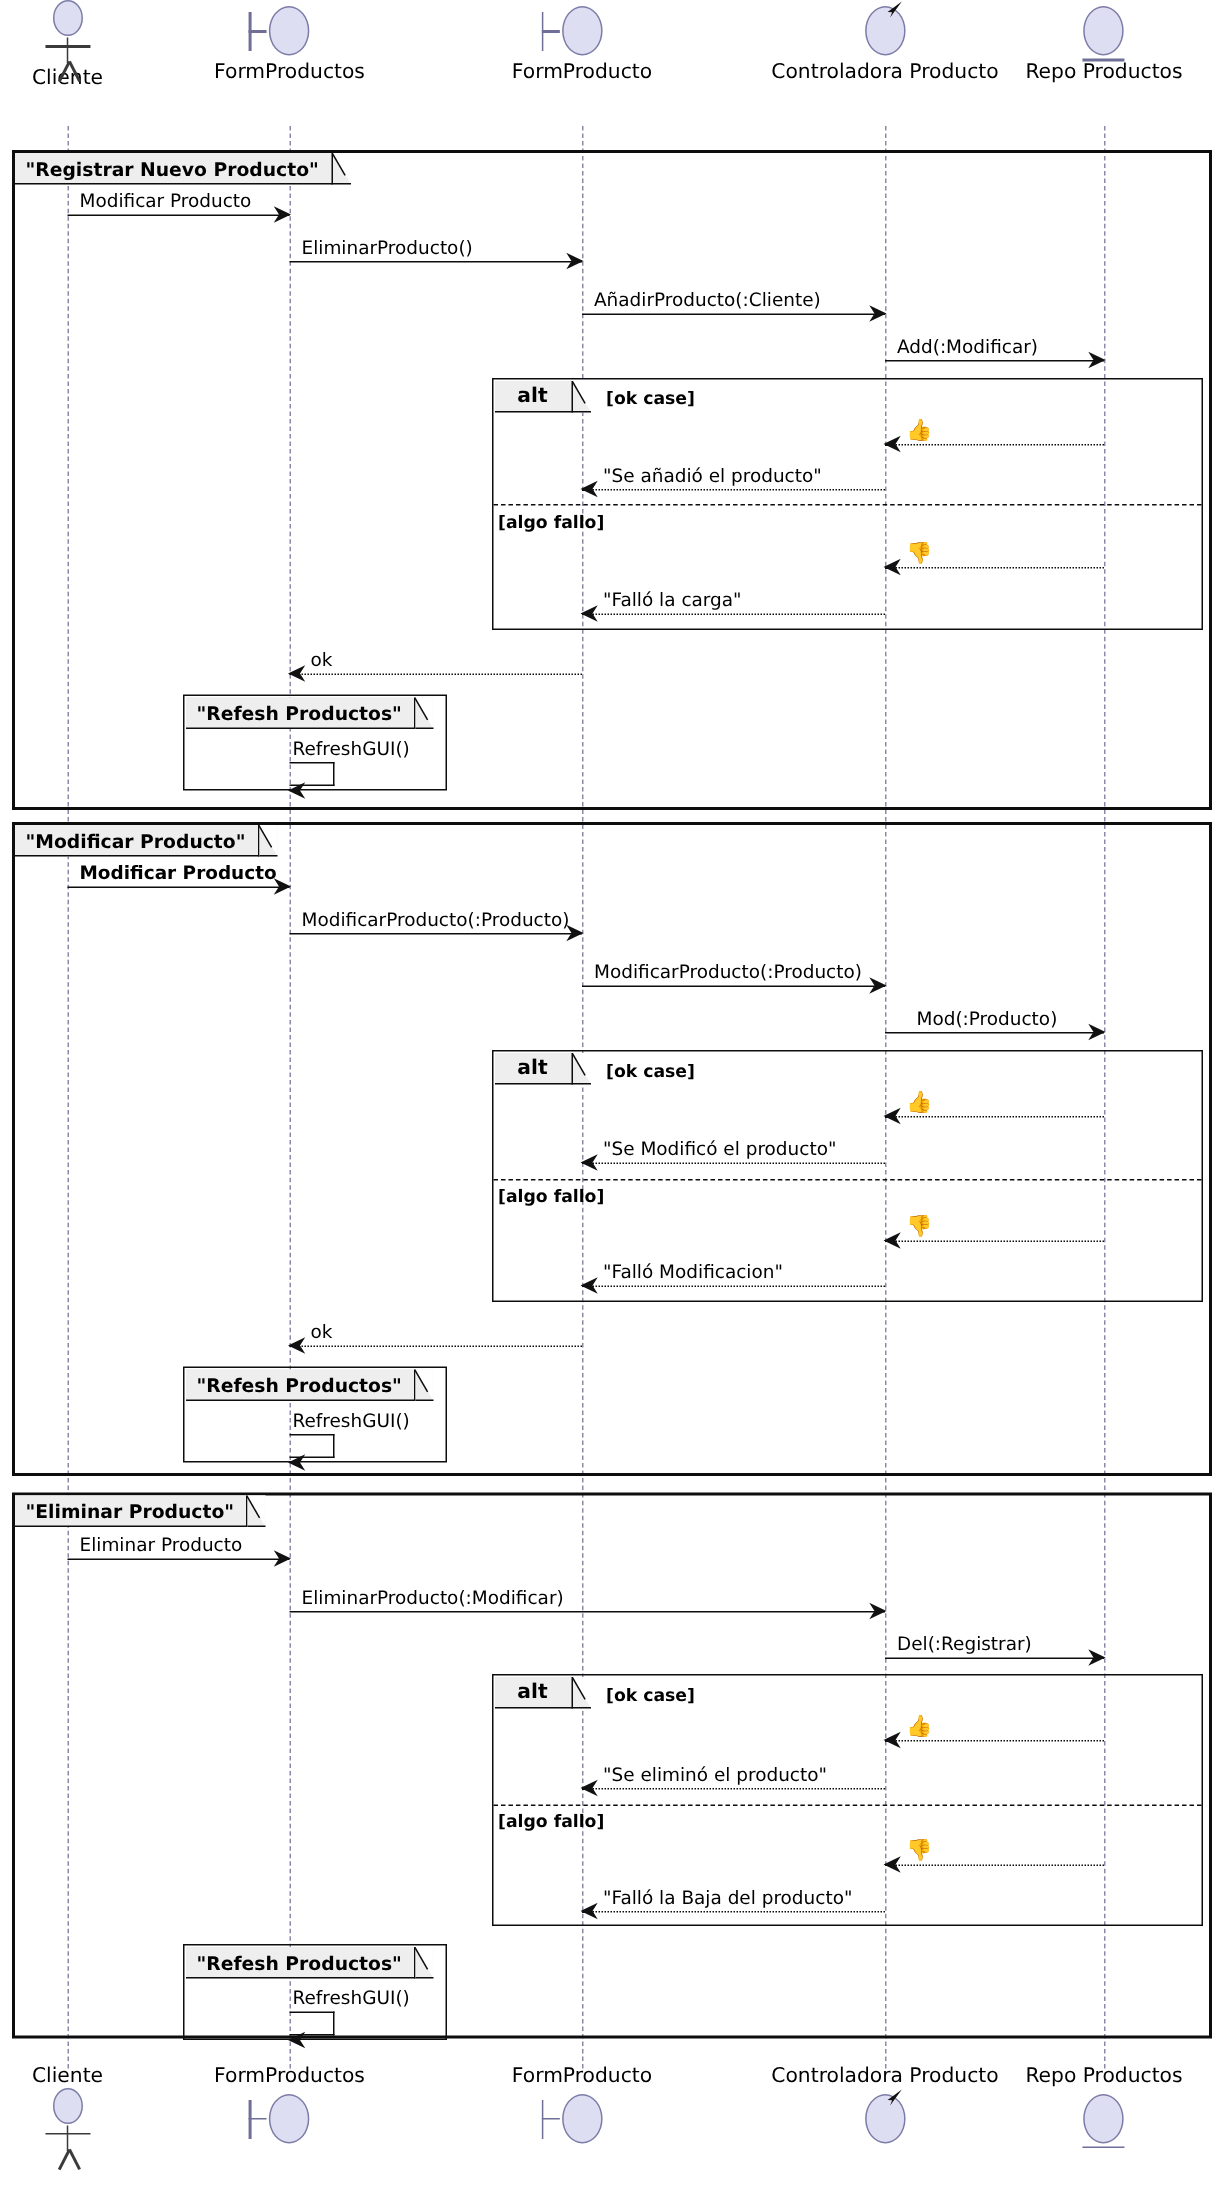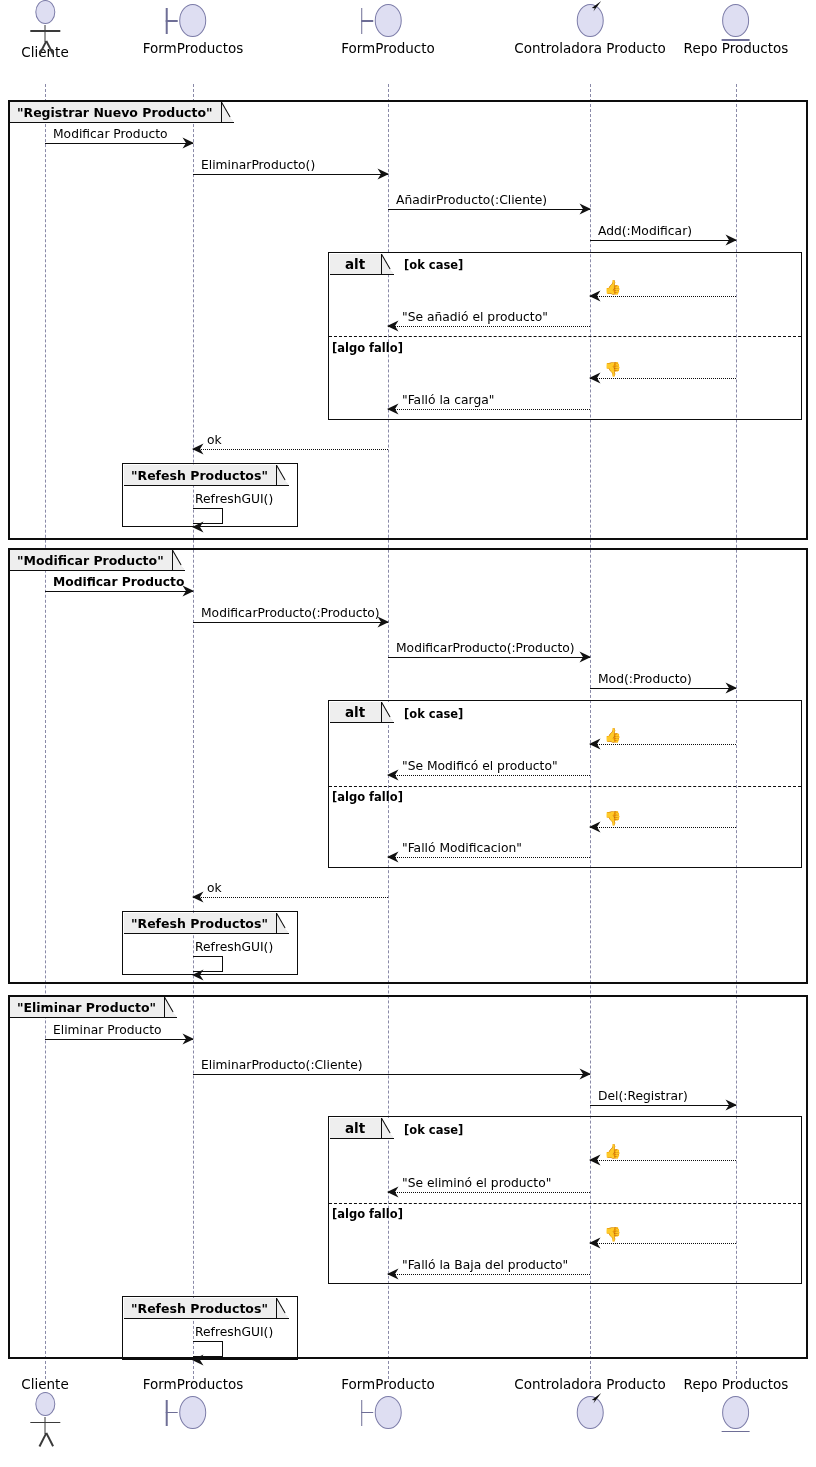--- a/index.html
+++ b/index.html
@@ -342,21 +342,21 @@
       </div>
       <div class="lbl" style="left: 8px;">ModificarProducto(:Producto)</div>
     </div>
     <div class="msg" style="left: 590px; top: 688px; width: 146px;">
       <div class="line"></div>
       <div class="head" style="right: -1px;">
         <svg viewBox="0 0 12 12" width="12" height="12">
           <path d="M0.5 0.5 L12 6 L0.5 11.5 L4 6 Z" fill="#111"></path>
         </svg>
       </div>
-      <div class="lbl" style="left: 8px;">Mod(:Producto)</div>
+      <div class="lbl" style="left: 21px;">Mod(:Producto)</div>
     </div>
     <div class="msg dashed" style="left: 193px; top: 897px; width: 195px;">
       <div class="line"></div>
       <div class="head" style="left: -1px;">
         <svg viewBox="0 0 12 12" width="12" height="12">
           <path d="M11.5 0.5 L0 6 L11.5 11.5 L8 6 Z" fill="#111"></path>
         </svg>
       </div>
       <div class="lbl" style="left: 14px;">ok</div>
     </div>
@@ -432,21 +432,21 @@
       </div>
       <div class="lbl" style="left: 8px;">Eliminar Producto</div>
     </div>
     <div class="msg" style="left: 193px; top: 1074px; width: 397px;">
       <div class="line"></div>
       <div class="head" style="right: -1px;">
         <svg viewBox="0 0 12 12" width="12" height="12">
           <path d="M0.5 0.5 L12 6 L0.5 11.5 L4 6 Z" fill="#111"></path>
         </svg>
       </div>
-      <div class="lbl" style="left: 8px;">EliminarProducto(:Cliente)</div>
+      <div class="lbl" style="left: 8px;">EliminarProducto(:Modificar)</div>
     </div>
     <div class="msg" style="left: 590px; top: 1105px; width: 146px;">
       <div class="line"></div>
       <div class="head" style="right: -1px;">
         <svg viewBox="0 0 12 12" width="12" height="12">
           <path d="M0.5 0.5 L12 6 L0.5 11.5 L4 6 Z" fill="#111"></path>
         </svg>
       </div>
       <div class="lbl" style="left: 8px;">Del(:Registrar)</div>
     </div>

